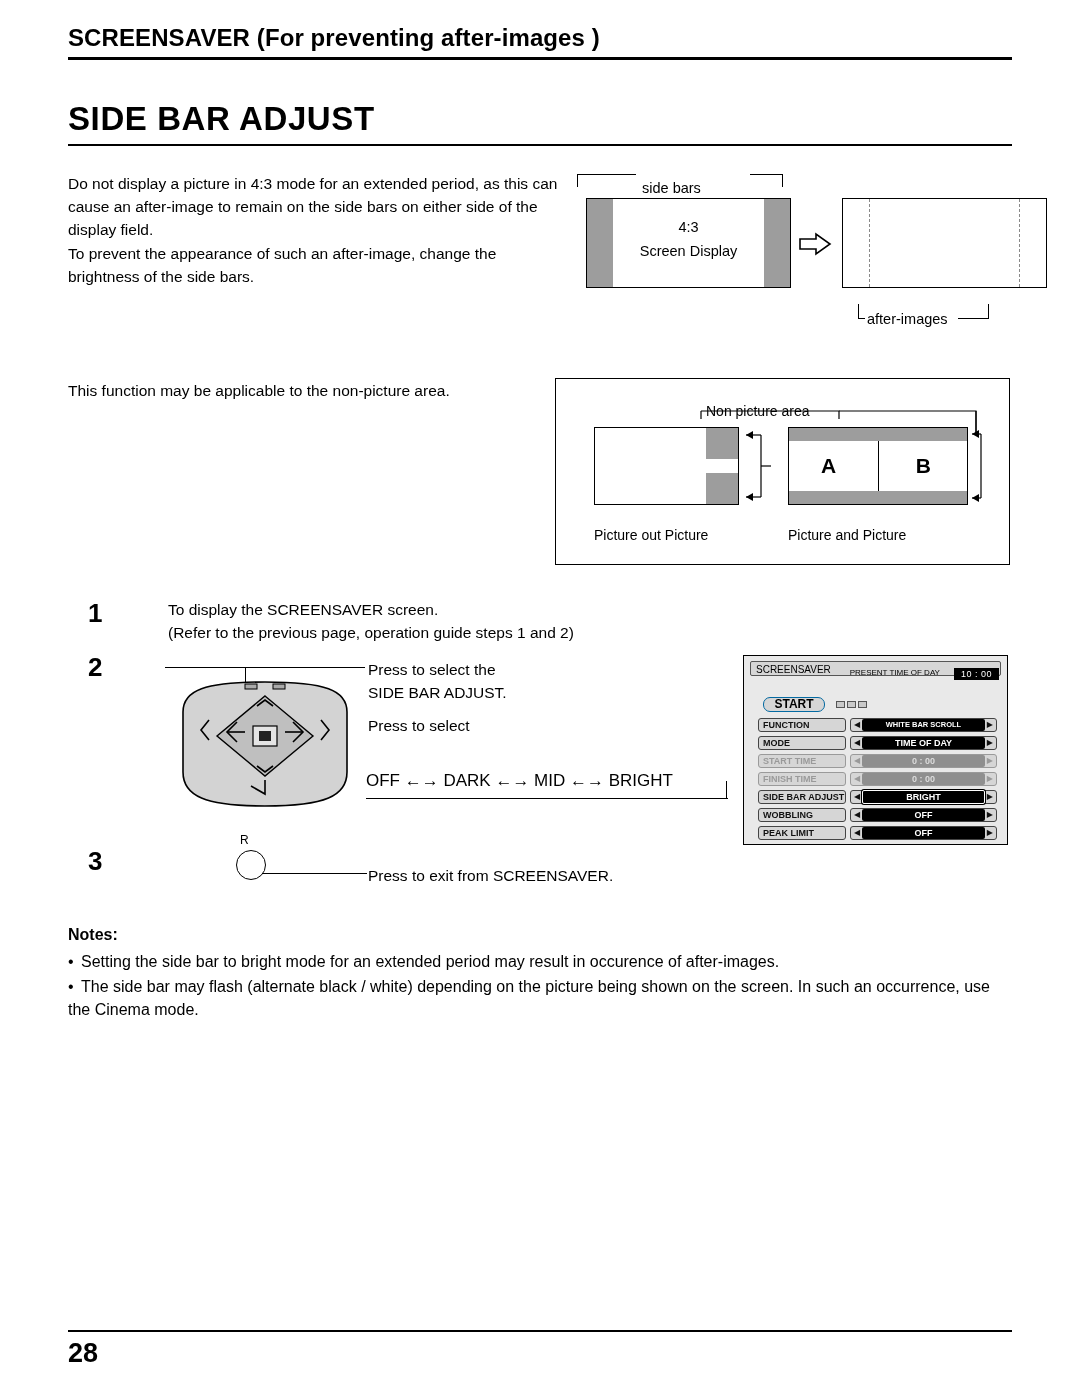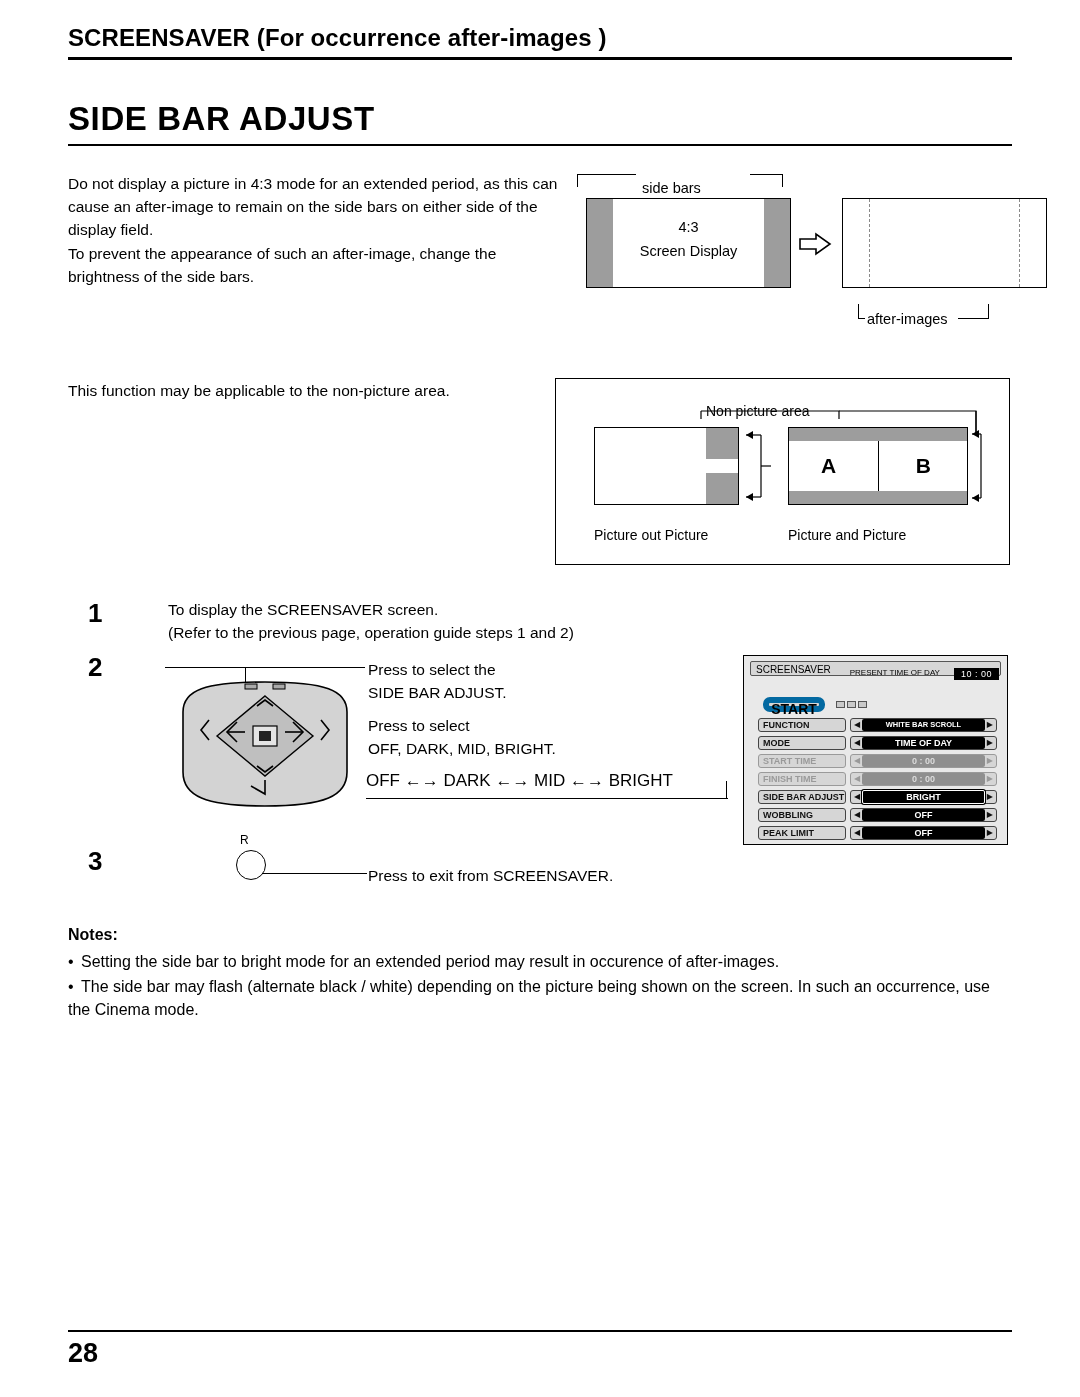--- a/index.html
+++ b/index.html
@@ -313,26 +313,26 @@
     color: #fff;
     padding: 1px 7px;
     font-size: 9px;
     letter-spacing: 0.5px;
   }
   #osd .startbtn {
     position: absolute;
     left: 19px; top: 41px;
     width: 62px; height: 15px;
     background: #d6d6d6;
-    border: 6px solid #0369a1;
+    border: 1px solid #0369a1;
     border-radius: 7px;
     box-sizing: border-box;
     text-align: center;
     font-weight: bold;
-    font-size: 14px;
+    font-size: 12px;
     line-height: 13px;
   }
   #osd .bars {
     position: absolute;
     left: 92px; top: 45px;
     display: flex;
     gap: 2px;
   }
   #osd .bars i {
     display: block;
@@ -432,21 +432,21 @@
     font-size: 27px;
     font-weight: bold;
   }
 
   .bullet { display: inline-block; width: 13px; }
 </style>
 </head>
 <body>
 
 <div class="page-header">
-  <div class="htxt">SCREENSAVER (For occurrence after-images )</div>
+  <div class="htxt">SCREENSAVER (For preventing after-images )</div>
   <div class="hrule"></div>
 </div>
 
 <div class="main-title">
   <div class="ttxt">SIDE BAR ADJUST</div>
   <div class="trule"></div>
 </div>
 
 <div class="para" id="para1">Do not display a picture in 4:3 mode for an extended period, as this can cause an after-image to remain on the side bars on either side of the display field.</div>
 <div class="para" id="para2">To prevent the appearance of such an after-image, change the brightness of the side bars.</div>
@@ -552,21 +552,20 @@
   <rect x="80" y="24" width="12" height="5" fill="#aaa" stroke="#000" stroke-width="1"></rect>
   <rect x="108" y="24" width="12" height="5" fill="#aaa" stroke="#000" stroke-width="1"></rect>
 </svg>
 
 <div class="step-text" id="step2-t1">
   <div>Press to select the</div>
   <div>SIDE BAR ADJUST.</div>
 </div>
 <div class="step-text" id="step2-t2">
   <div>Press to select</div>
-  <div>OFF, DARK, MID, BRIGHT.</div>
 </div>
 
 <div class="chain">OFF ←→ DARK ←→ MID ←→ BRIGHT</div>
 <div class="chain-rule"></div>
 <div class="chain-rule-r"></div>
 
 <div class="step-num" id="step3">3</div>
 <div id="rbtn-label">R</div>
 <div id="rbtn"></div>
 <div id="leader2"></div>

